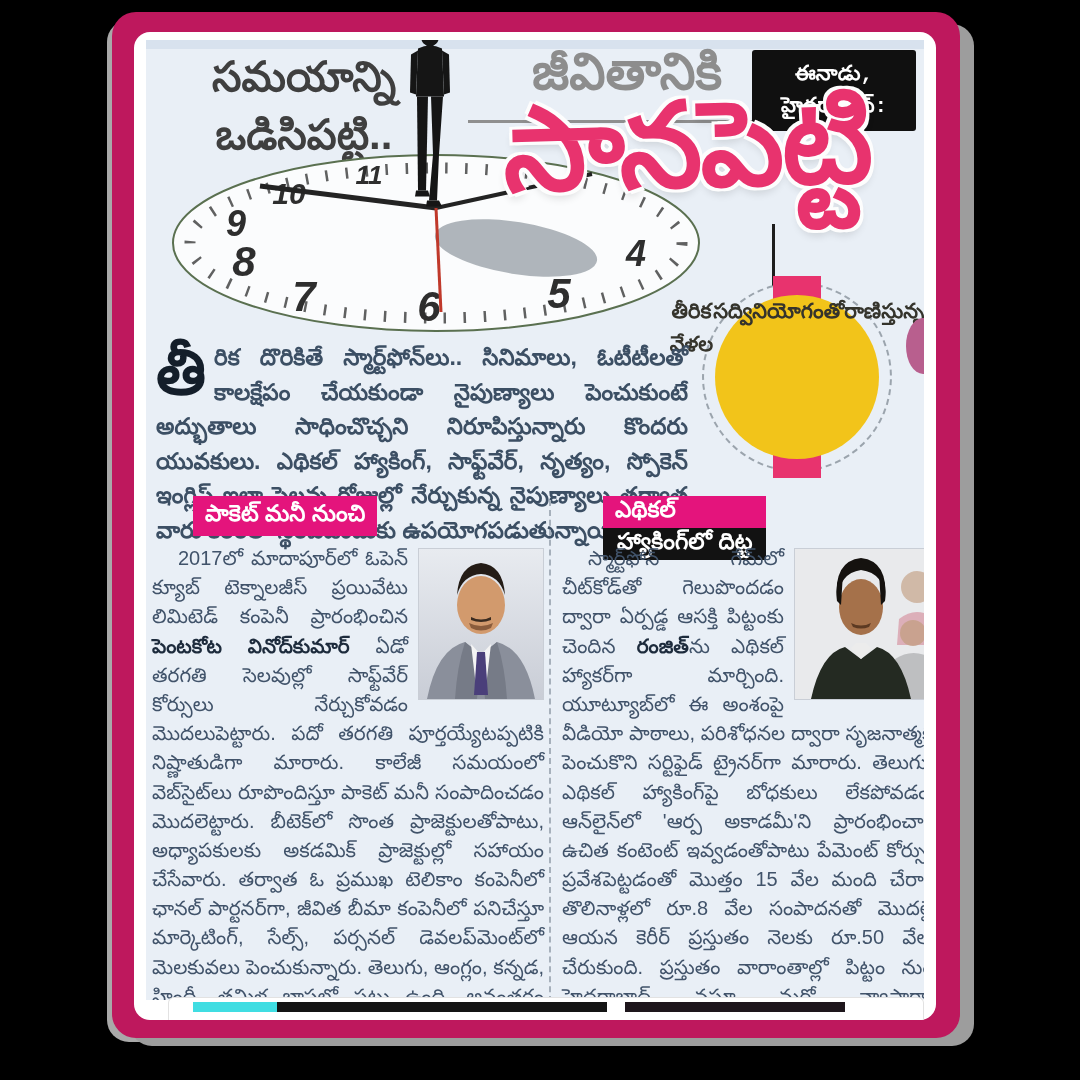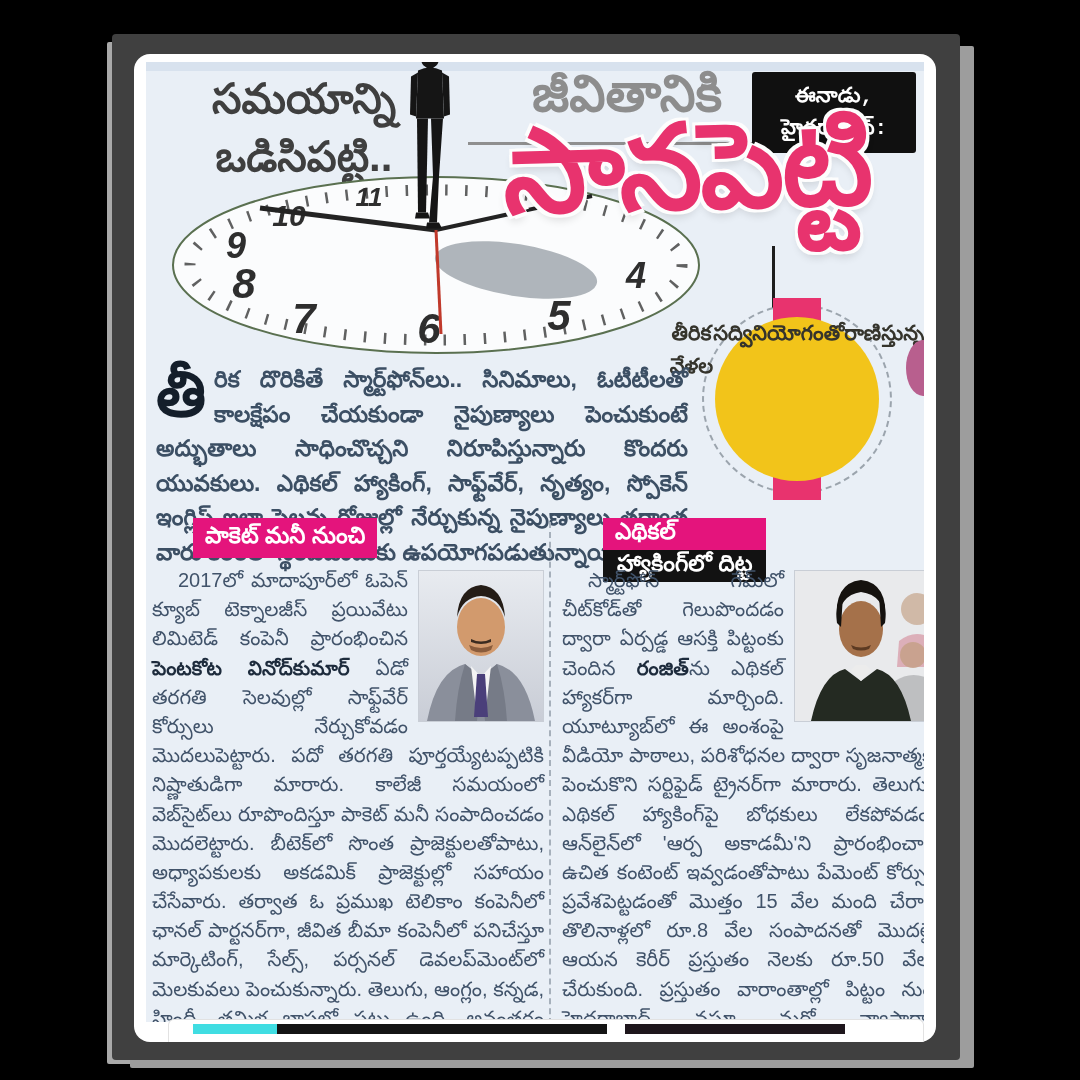--- a/index.html
+++ b/index.html
@@ -1,22 +1,22 @@
 <!DOCTYPE html>
 <html><head>
 <meta charset="utf-8">
 <style>
   html,body{margin:0;padding:0;}
   body{
     width:1080px;height:1080px;background:#000;position:relative;overflow:hidden;
     font-family:"Liberation Sans","DejaVu Sans",sans-serif;
   }
   .card{
-    position:absolute;left:112px;top:34px;width:848px;height:1026px;
-    background:#404040;border-radius:4px;
+    position:absolute;left:112px;top:12px;width:848px;height:1026px;
+    background:#be185d;border-radius:24px;
     box-shadow:16px 10px 0 -2px #9d9d9d,-7px 6px 0 -2px #a9a9a9;
   }
   .card-inner{
     position:absolute;left:22px;top:20px;right:24px;bottom:18px;
     background:#ffffff;border-radius:16px;overflow:hidden;
   }
   .content{
     position:absolute;left:12px;top:8px;right:12px;bottom:20px;
     background:#E9EFF6;overflow:hidden;
   }

